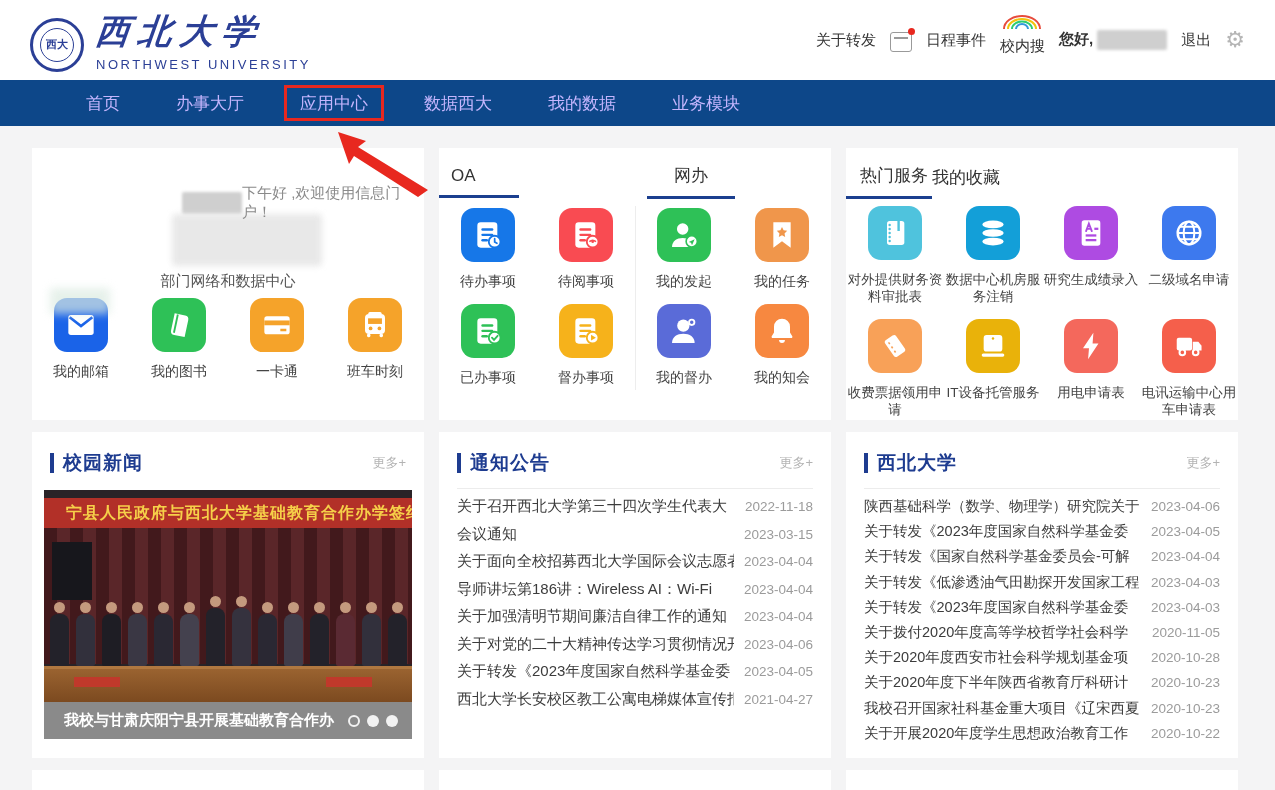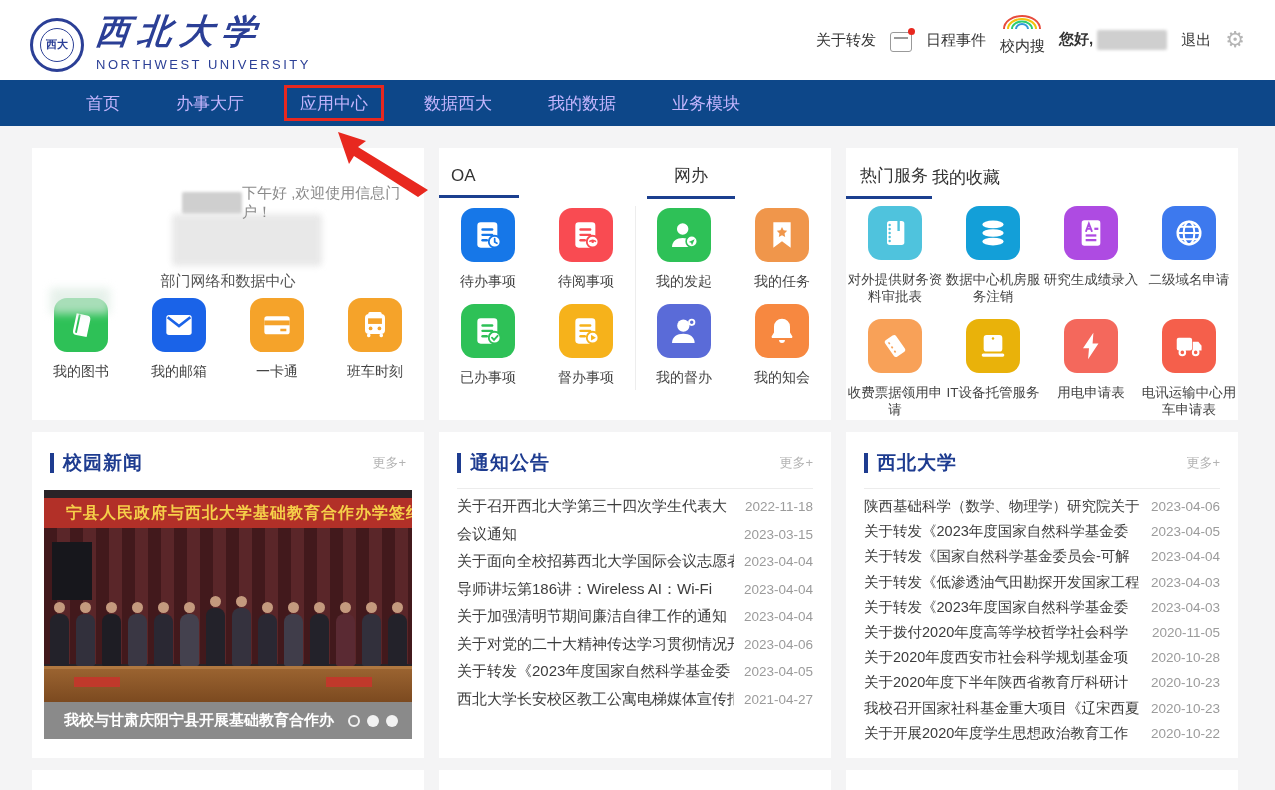--- a/index.html
+++ b/index.html
@@ -323,35 +323,35 @@
         <div class="blur-b"></div>
         <div class="blur-c"></div>
         <div class="p-greet">下午好 ,欢迎使用信息门户！</div>
         <div class="p-dept">
           <b>部门</b><span>网络和数据中心</span>
         </div>
       </div>
       <div class="tiles-row">
 
           <div class="tile-cell">
+            <div class="tile-ic" style="background: rgb(26, 99, 232); --tile: #1a63e8;">
+              <svg class="ticon" viewBox="0 0 24 24">
+                <use href="#mail"></use>
+              </svg>
+            </div>
+            <div class="tile-lab">我的邮箱</div>
+          </div>
+
+          <div class="tile-cell">
             <div class="tile-ic" style="background: rgb(46, 193, 87); --tile: #2ec157;">
               <svg class="ticon" viewBox="0 0 24 24">
                 <use href="#book"></use>
               </svg>
             </div>
             <div class="tile-lab">我的图书</div>
-          </div>
-
-          <div class="tile-cell">
-            <div class="tile-ic" style="background: rgb(26, 99, 232); --tile: #1a63e8;">
-              <svg class="ticon" viewBox="0 0 24 24">
-                <use href="#mail"></use>
-              </svg>
-            </div>
-            <div class="tile-lab">我的邮箱</div>
           </div>
 
           <div class="tile-cell">
             <div class="tile-ic" style="background: rgb(245, 163, 42); --tile: #f5a32a;">
               <svg class="ticon" viewBox="0 0 24 24">
                 <use href="#card"></use>
               </svg>
             </div>
             <div class="tile-lab">一卡通</div>
           </div>

